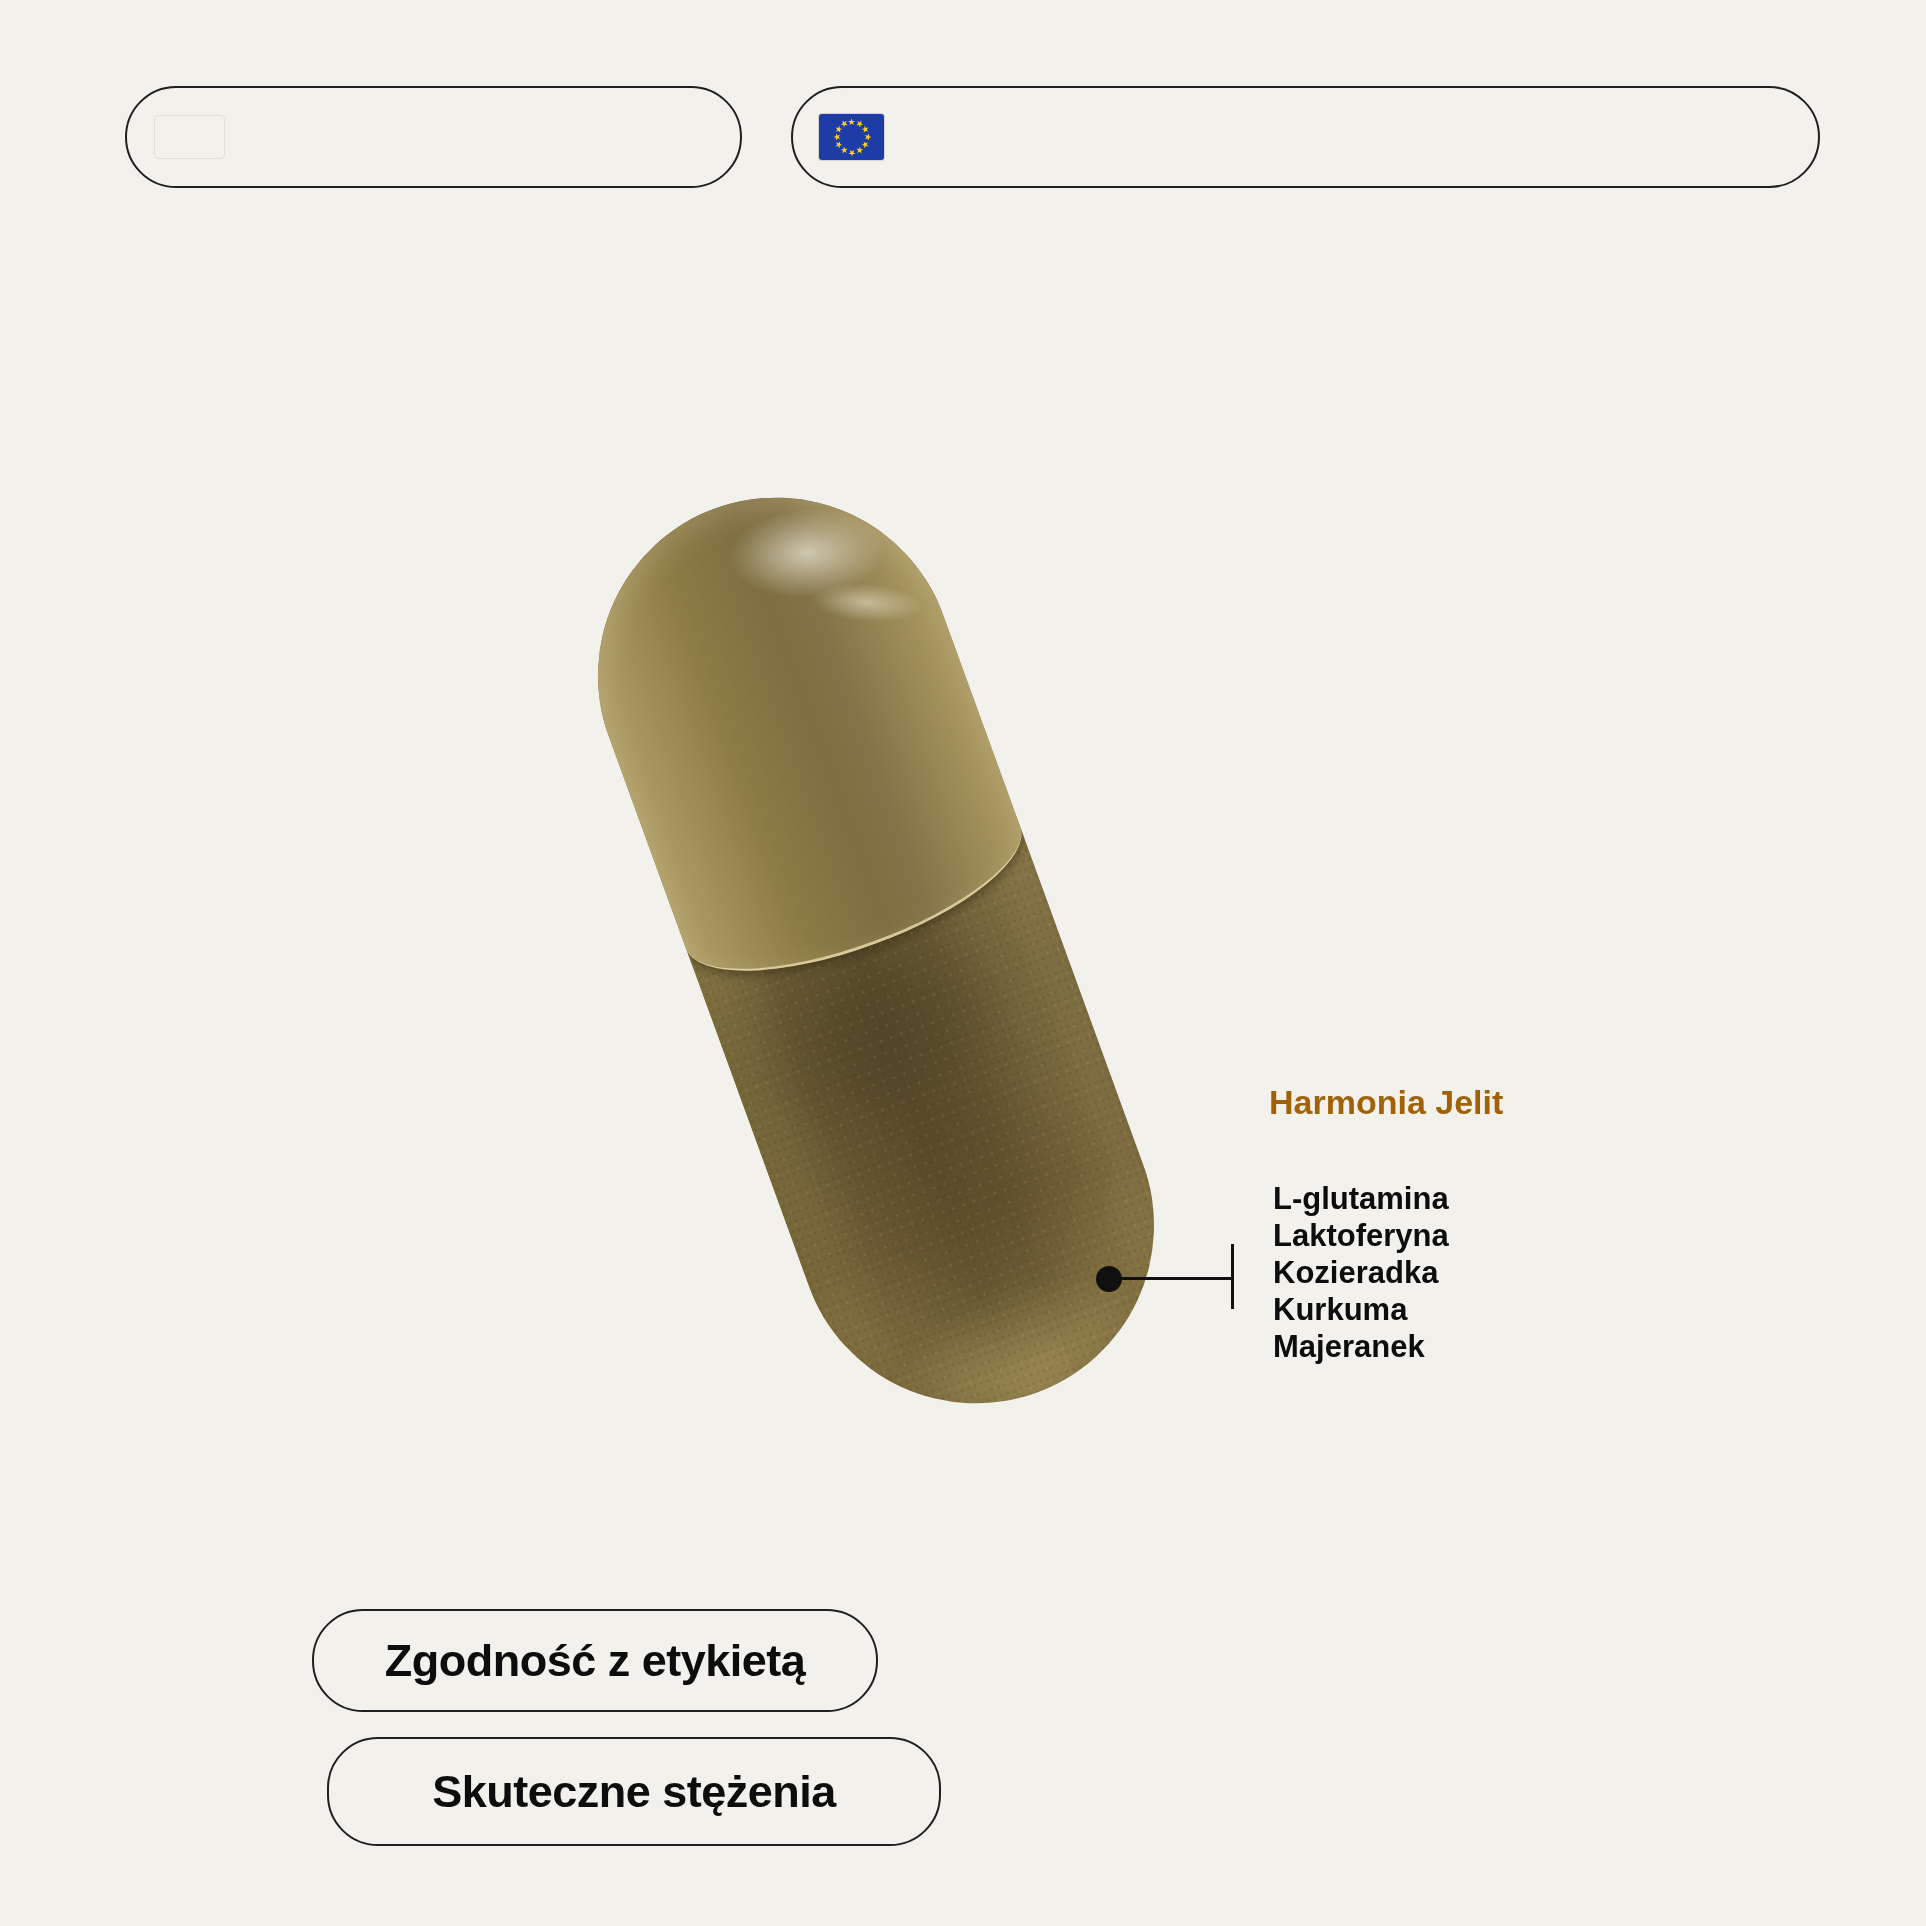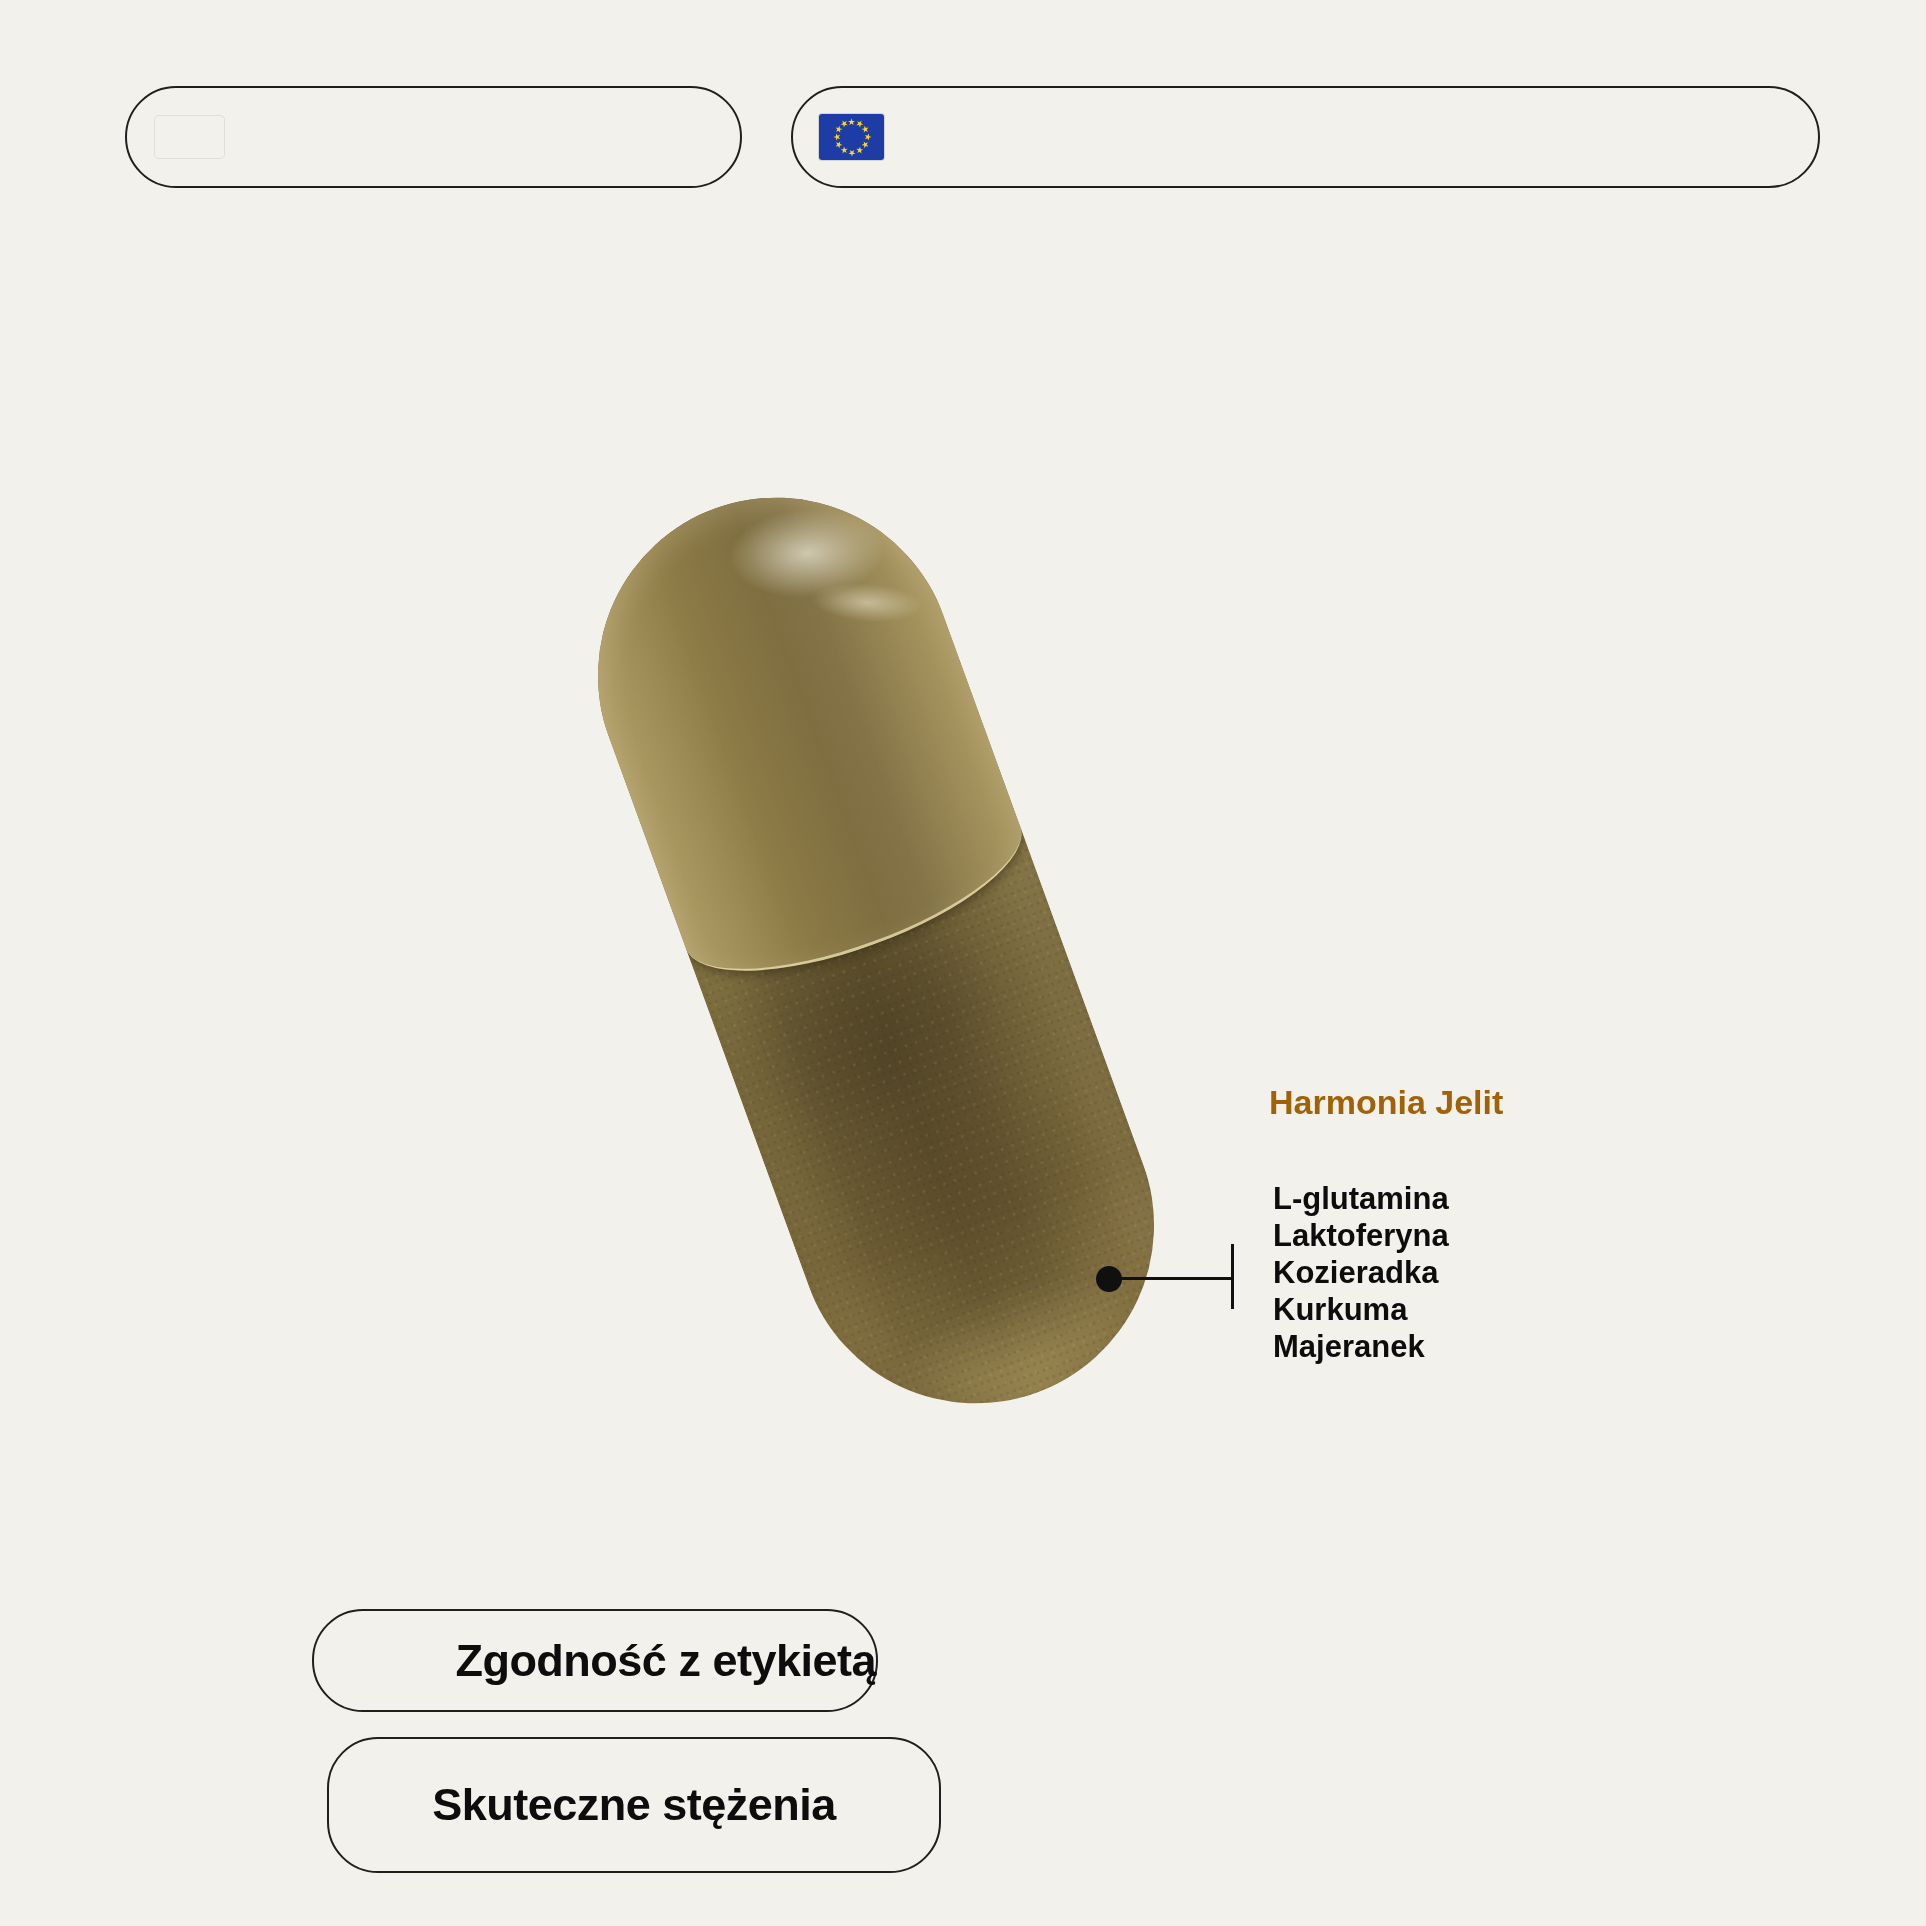--- a/index.html
+++ b/index.html
@@ -9,23 +9,23 @@
 
   
   .badge{position:absolute;box-sizing:border-box;display:flex;align-items:center;
          border:2px solid #1f1f1f;border-radius:51px;background:#f3f1ec;}
   .badge .label{font-size:45px;font-weight:700;letter-spacing:-0.5px;white-space:nowrap;color:#0d0d0d;}
   .badge-center{justify-content:center;}
 
   #badge-pl{left:125px;top:86px;width:617px;height:102px;padding-left:28px;gap:28px;}
   #badge-eu{left:791px;top:86px;width:1029px;height:102px;padding-left:26px;gap:32px;}
 
-  #badge-b1{left:312px;top:1609px;width:566px;height:103px;justify-content:flex-end;}
+  #badge-b1{left:312px;top:1609px;width:566px;height:103px;}
   #badge-b2{left:953px;top:1609px;width:692px;height:103px;}
-  #badge-b3{left:327px;top:1737px;width:614px;height:136px;}
+  #badge-b3{left:327px;top:1737px;width:614px;height:109px;}
   #badge-b4{left:1022px;top:1737px;width:598px;height:105px;}
 
   
   .flag-pl{width:69px;height:42px;border-radius:4px;overflow:hidden;flex:0 0 auto;
            box-shadow:0 0 0 1px rgba(0,0,0,0.08);}
   .flag-pl .half-top{height:50%;background:#fcfcfc;}
   .flag-pl .half-bottom{height:50%;background:#d4213d;}
 
   .flag-eu{position:relative;width:65px;height:46px;background:#1d3ca6;border-radius:3px;
            flex:0 0 auto;box-shadow:0 0 0 1px rgba(0,0,0,0.12);}

